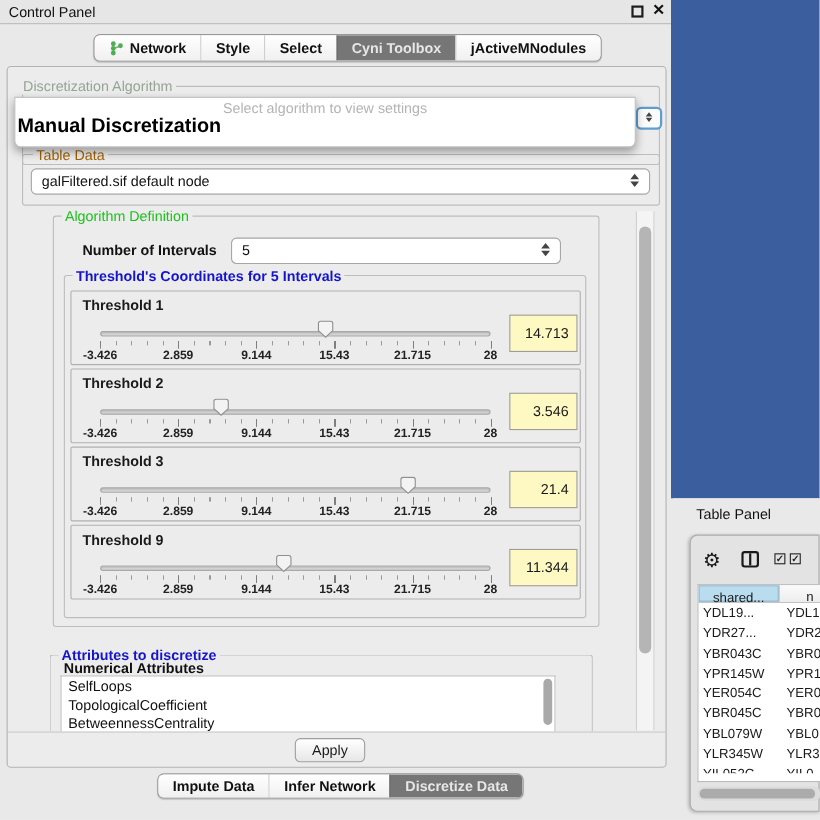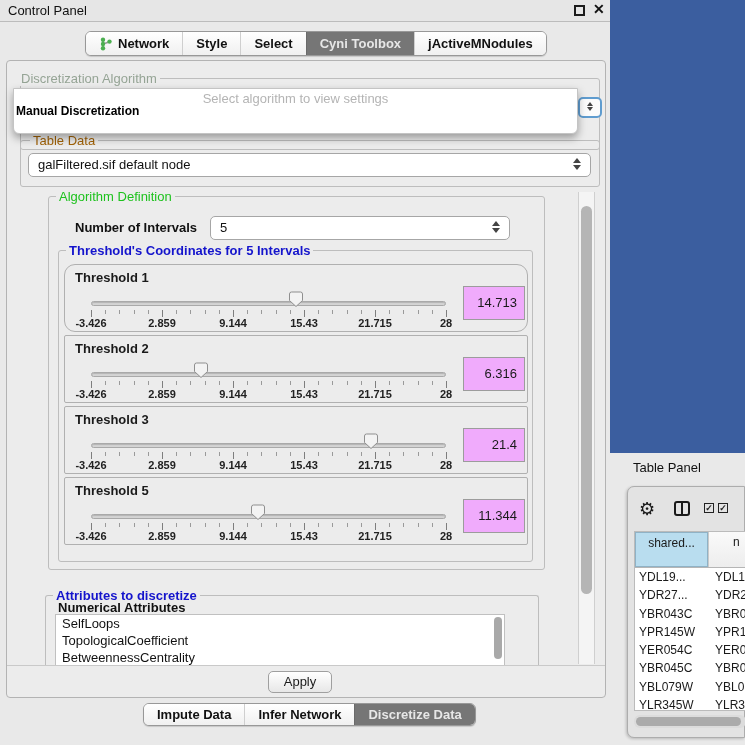--- a/index.html
+++ b/index.html
@@ -37,21 +37,21 @@
     font-size:13px; line-height:22px; padding-left:9px; color:#111; }
   .stepper { position:absolute; right:8px; top:4px; width:9px; }
   .stepper i { display:block; width:0; height:0; border-left:4px solid transparent; border-right:4px solid transparent; }
   .stepper .up { border-bottom:5px solid #444; margin-bottom:2px; }
   .stepper .dn { border-top:5px solid #444; }
 
   
   #popup { left:13px; top:88px; width:565px; height:46px; background:#ffffff;
     border:1px solid #c4c4c4; border-radius:0 0 6px 6px; box-shadow:0 4px 9px rgba(0,0,0,.35); z-index:50; }
   #popup .hint { position:absolute; left:0; right:0; top:2px; text-align:center; color:#b4b4b4; font-size:13px; }
-  .popup-item { position:absolute; left:2px; font-size:12px; color:#000; white-space:nowrap; }
+  .popup-item { position:absolute; left:2px; font-size:18px; color:#000; white-space:nowrap; }
   #popup-item-0 { top:15px; font-weight:bold; }
   #popup-item-1 { top:30px; }
   #algo-combo-frag { left:578px; top:97px; width:24px; height:21px; background:#fbfbfb;
     border:2px solid #5f9ccf; border-radius:5px; z-index:10; }
   #algo-combo-frag .stepper { right:4px; top:3px; }
   #algo-combo-frag .stepper i { border-left-width:3px; border-right-width:3px; }
   #algo-combo-frag .stepper .up { border-bottom-width:4px; margin-bottom:1px; }
   #algo-combo-frag .stepper .dn { border-top-width:4px; }
 
   
@@ -62,21 +62,21 @@
   .th-label { position:absolute; left:10px; top:5px; font-weight:bold; font-size:13px; }
   .track { position:absolute; left:26px; top:36px; width:355px; height:5px; background:#d4d4d4;
     border:1px solid #a9a9a9; border-radius:3px; box-shadow:inset 0 1px 1px rgba(0,0,0,.15); }
   .ticks-minor { position:absolute; left:26px; top:45px; width:357px; height:4px;
     background:repeating-linear-gradient(90deg,#9a9a9a 0 1px,transparent 1px 14.2px); }
   .ticks-major { position:absolute; left:26px; top:45px; width:357px; height:7px;
     background:repeating-linear-gradient(90deg,#7e7e7e 0 1px,transparent 1px 71px); }
   .tick-labels { position:absolute; left:26px; top:52px; width:357px; height:13px; }
   .tick-labels span { position:absolute; transform:translateX(-50%); font-size:11px; font-weight:bold; color:#222; white-space:nowrap; }
   .thumb { position:absolute; top:26px; }
-  .val-box { position:absolute; left:398px; top:21px; width:62px; height:34px; background:#f0abfc;
+  .val-box { position:absolute; left:398px; top:21px; width:62px; height:34px; background:#fef9c3;
     border:1px solid #9c9c9c; font-size:13px; line-height:32px; text-align:right; padding-right:7px; }
 
   
   #attr-list { left:55px; top:614px; width:450px; height:51px; background:#ffffff;
     border:1px solid #c0c0c0; border-bottom:none; overflow:hidden; }
   #attr-list .item { font-size:13px; line-height:17px; padding-left:6px; color:#111; white-space:nowrap; }
   #attr-vscroll { position:absolute; right:2px; top:2px; width:8px; height:42px; background:#a9a9a9; border-radius:4px; }
 
   
   #main-vscroll-track { left:578px; top:192px; width:17px; height:472px; background:#f4f4f4;
@@ -95,21 +95,21 @@
   #tp-title { left:21px; top:4px; font-size:13px; color:#111; line-height:22px; }
   #tp-window { left:15px; top:33px; width:118px; height:252px; background:#e3e3e3;
     border:1px solid #adadad; border-radius:7px 0 0 7px; box-shadow:-1px 1px 3px rgba(0,0,0,.2); }
   #tp-gear { left:11px; top:11px; font-size:18px; color:#1a1a1a; }
   #tp-split { left:46px; top:14px; width:16px; height:15px; border:2px solid #1a1a1a; border-radius:3px; }
   #tp-split i { position:absolute; left:5px; top:0; width:2px; height:11px; background:#1a1a1a; }
   .mini-check { position:absolute; top:16px; width:10px; height:10px; border:1.5px solid #222; font-size:9px;
     line-height:8px; text-align:center; color:#222; font-weight:bold; }
   #tp-table { left:6px; top:44px; width:112px; height:180px; background:#ffffff; border:1px solid #bbb;
     border-right:none; overflow:hidden; font-size:12px; }
-  #tp-head { display:flex; height:36px; border-bottom:1px solid #b5b5b5; }
+  #tp-head { display:flex; height:16px; border-bottom:1px solid #b5b5b5; }
   #tp-head .hc1 { width:73px; background:#b9ddef; border:1px solid #8fb2c6; text-align:center; line-height:20px; }
   #tp-head .hc2 { flex:1; background:linear-gradient(#fafafa,#ededed); border-left:1px solid #c9c9c9; line-height:20px; padding-left:24px; }
   .trow { display:flex; height:18.3px; line-height:18px; white-space:nowrap; }
   .trow .c1 { width:73px; padding-left:4px; overflow:hidden; }
   .trow .c2 { flex:1; padding-left:7px; overflow:hidden; }
   #tp-partial { height:9px; overflow:hidden; }
   #tp-hscroll { left:6px; top:228px; width:112px; height:13px; background:#dcdcdc; border-radius:6px; }
   #tp-hscroll i { position:absolute; left:2px; top:2px; width:105px; height:9px; background:#ababab; border-radius:5px; }
 </style>
 </head>
@@ -177,21 +177,21 @@
       <i class="up"></i>
       <i class="dn"></i>
     </span>
 </div>
 
 <div class="group abs" style="left:58px; top:250px; width:475px; height:312px;"></div>
 <div class="group-label g-blue" style="left:66px; top:243px;">Threshold's Coordinates for 5 Intervals</div>
 
 <div id="th-container" class="abs">
 
-  <div class="th-row" style="top:0;border-radius:11px;">
+  <div class="th-row" style="top:0;">
     <div class="th-label">Threshold 1</div>
     <div class="track"></div>
     <div class="ticks-minor"></div>
     <div class="ticks-major"></div>
     <div class="tick-labels">
         <span style="left: 0px;">-3.426</span>
         <span style="left: 71px;">2.859</span>
         <span style="left: 142px;">9.144</span>
         <span style="left: 213px;">15.43</span>
         <span style="left: 284px;">21.715</span>
@@ -211,42 +211,42 @@
         <span style="left: 0px;">-3.426</span>
         <span style="left: 71px;">2.859</span>
         <span style="left: 142px;">9.144</span>
         <span style="left: 213px;">15.43</span>
         <span style="left: 284px;">21.715</span>
         <span style="left: 355px;">28</span>
       </div>
     <svg class="thumb" width="16" height="17" viewBox="0 0 16 17" style="left: 128.049px;">
         <path d="M1.5 3 Q1.5 1 3.5 1 H12.5 Q14.5 1 14.5 3 V9.5 L8 15.5 L1.5 9.5 Z" fill="#f3f3f3" stroke="#8f8f8f"></path>
       </svg>
-    <div class="val-box">6.316</div>
+    <div class="val-box">3.546</div>
   </div>
   <div class="th-row" style="top:142px;">
     <div class="th-label">Threshold 3</div>
     <div class="track"></div>
     <div class="ticks-minor"></div>
     <div class="ticks-major"></div>
     <div class="tick-labels">
         <span style="left: 0px;">-3.426</span>
         <span style="left: 71px;">2.859</span>
         <span style="left: 142px;">9.144</span>
         <span style="left: 213px;">15.43</span>
         <span style="left: 284px;">21.715</span>
         <span style="left: 355px;">28</span>
       </div>
     <svg class="thumb" width="16" height="17" viewBox="0 0 16 17" style="left: 298.444px;">
         <path d="M1.5 3 Q1.5 1 3.5 1 H12.5 Q14.5 1 14.5 3 V9.5 L8 15.5 L1.5 9.5 Z" fill="#f3f3f3" stroke="#8f8f8f"></path>
       </svg>
     <div class="val-box">21.4</div>
   </div>
   <div class="th-row" style="top:213px;">
-    <div class="th-label">Threshold 5</div>
+    <div class="th-label">Threshold 9</div>
     <div class="track"></div>
     <div class="ticks-minor"></div>
     <div class="ticks-major"></div>
     <div class="tick-labels">
         <span style="left: 0px;">-3.426</span>
         <span style="left: 71px;">2.859</span>
         <span style="left: 142px;">9.144</span>
         <span style="left: 213px;">15.43</span>
         <span style="left: 284px;">21.715</span>
         <span style="left: 355px;">28</span>

